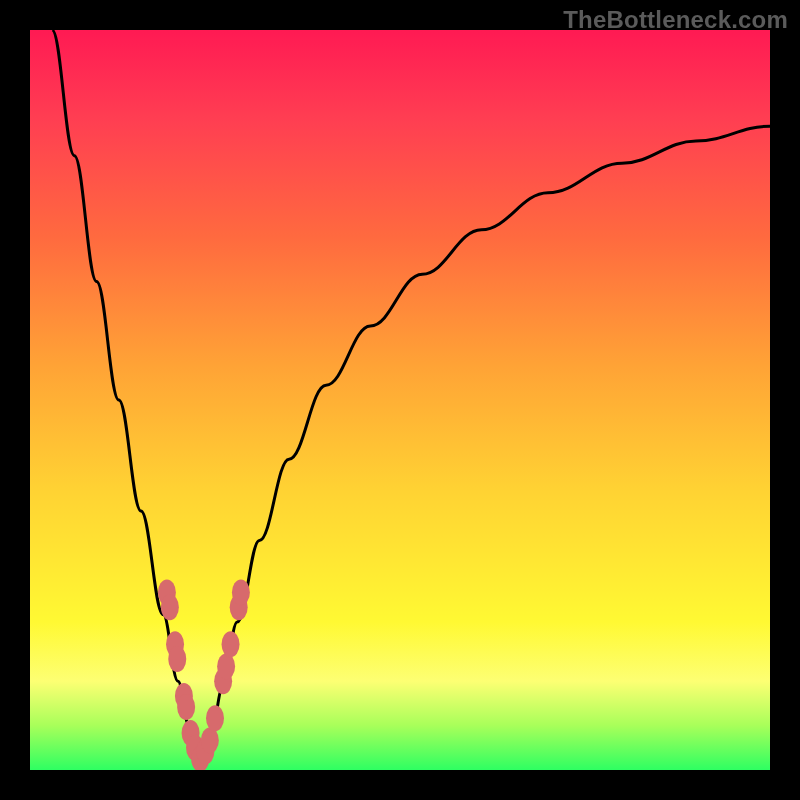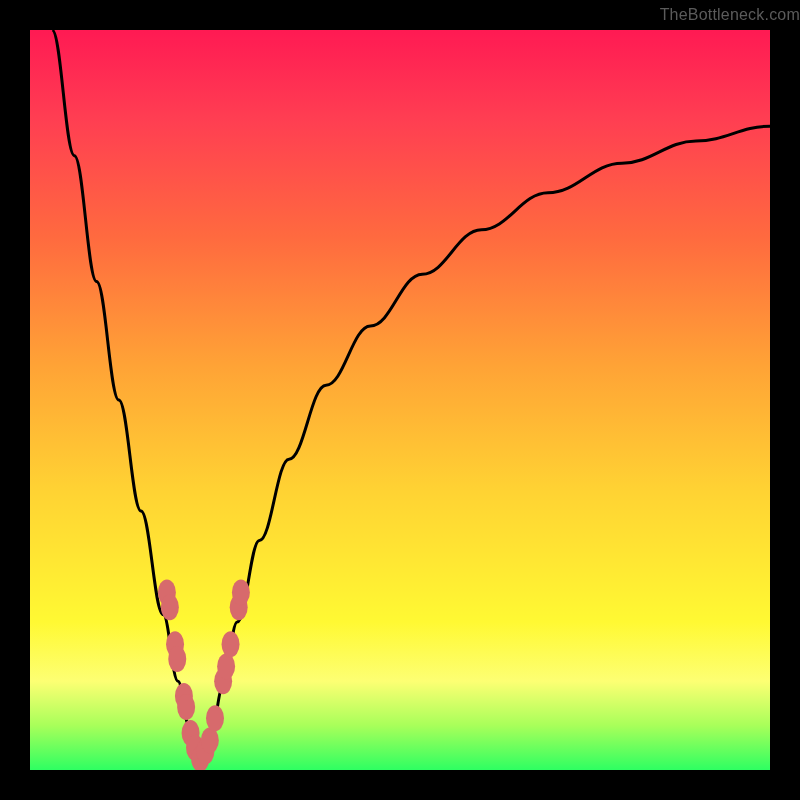--- a/index.html
+++ b/index.html
@@ -26,24 +26,24 @@
       #ffd233 62%,
       #fff933 80%,
       #fdff73 88%,
       #a8ff5a 94%,
       #2eff62 100%
     );
   }
   .watermark {
     position: absolute;
     top: 6px;
-    right: 0;
+    right: 12px;
     color: #5b5b5b;
-    font-size: 16px;
-    font-weight: 400;
+    font-size: 24px;
+    font-weight: 700;
     letter-spacing: 0.2px;
     z-index: 4;
   }
   svg {
     position: absolute;
     left: 0;
     top: 0;
   }
 </style>
 </head>

